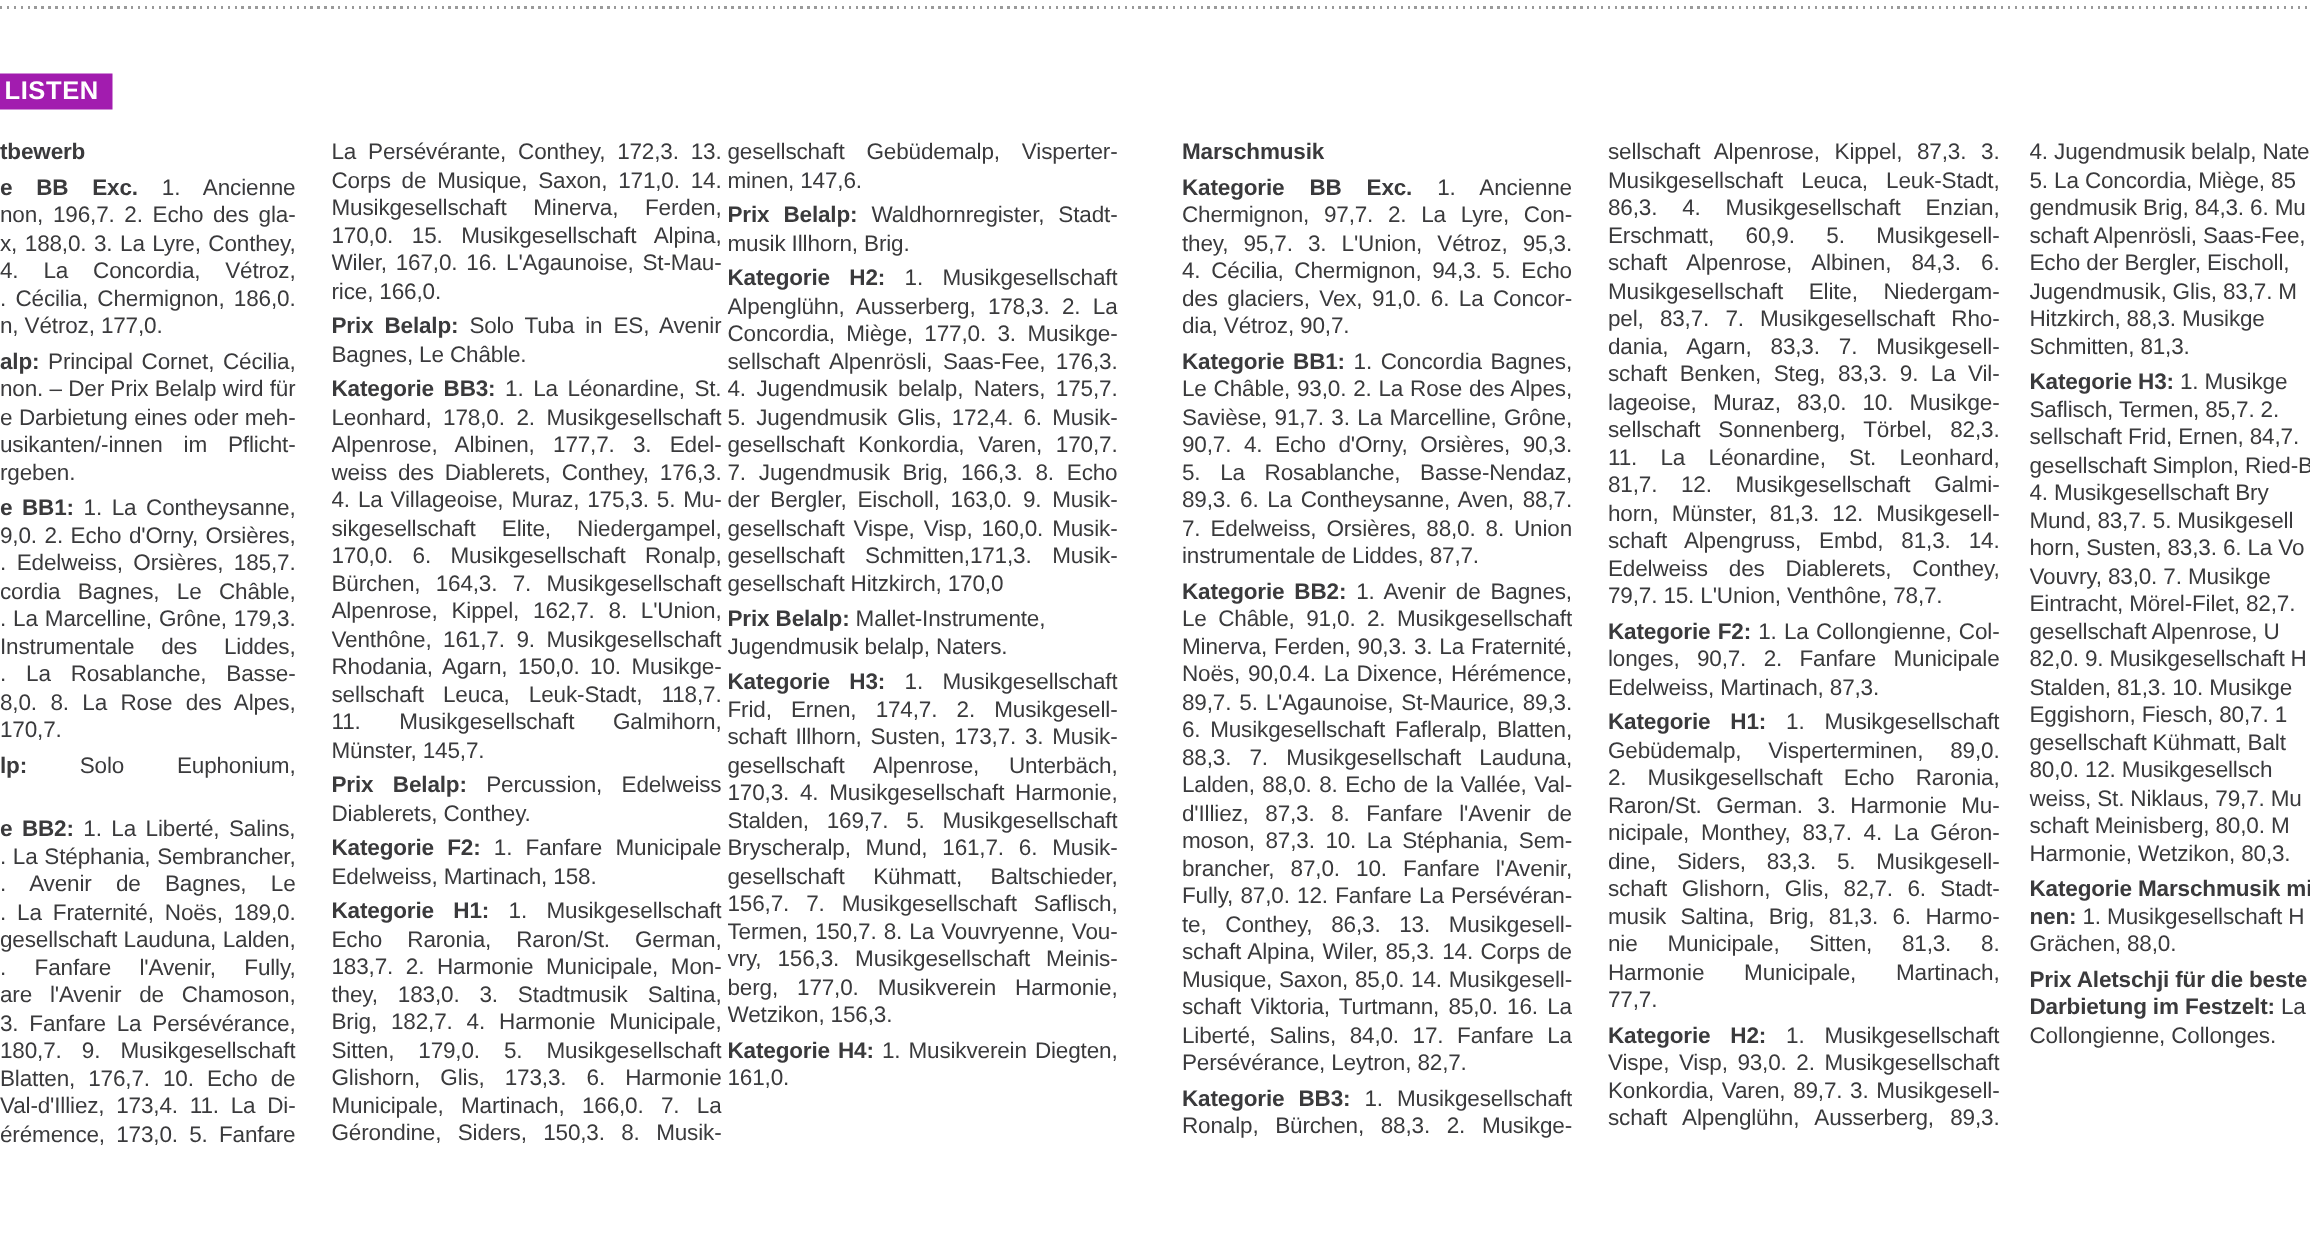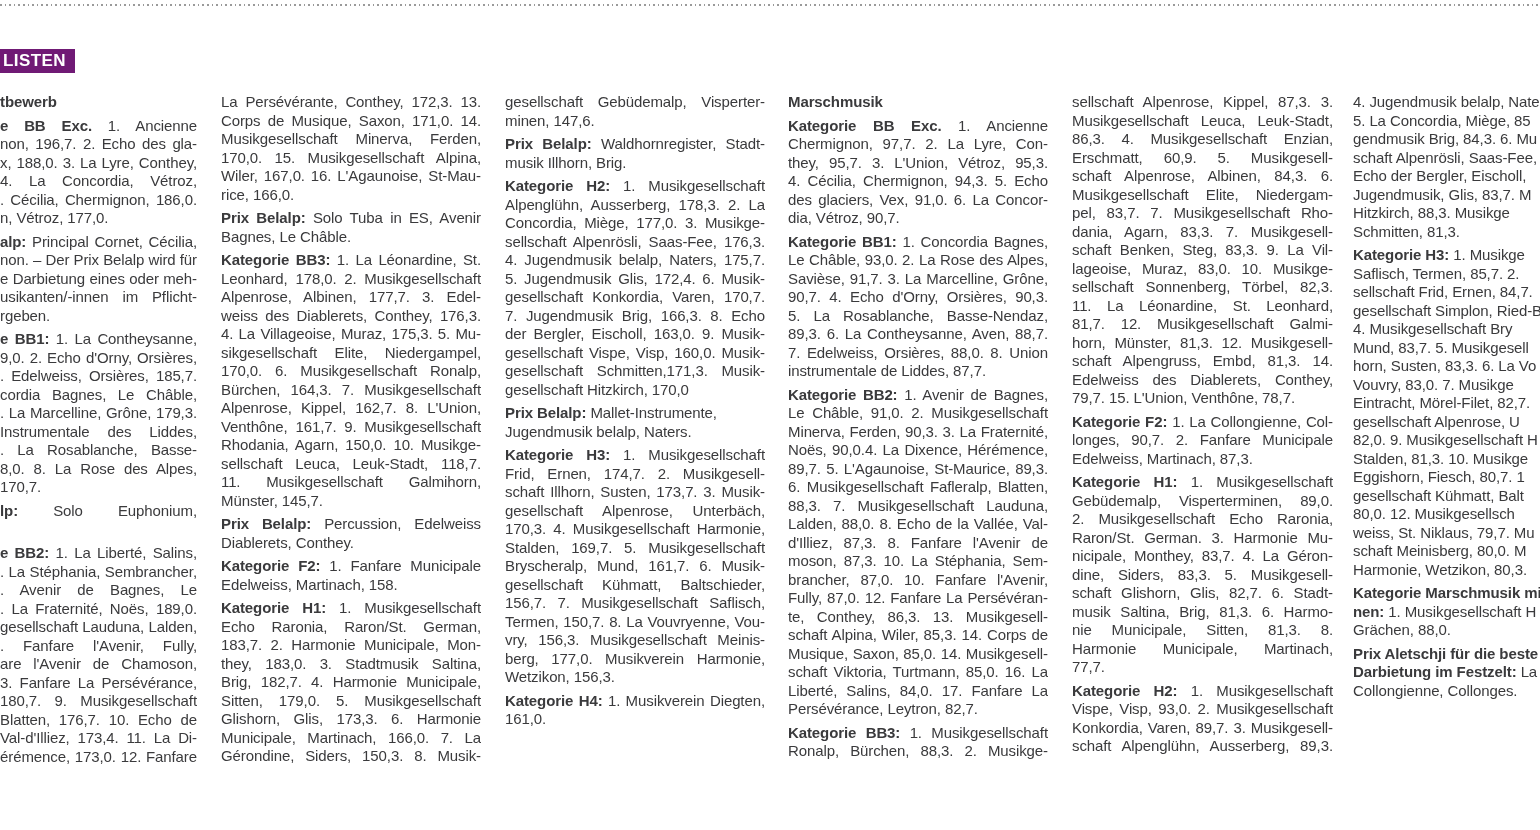--- a/index.html
+++ b/index.html
@@ -30,21 +30,21 @@
   .line.left{text-align:left;text-align-last:left;}
   .col.clip{overflow:hidden;}
   .col.clip .line{white-space:pre;}
   b{font-weight:bold;}
 </style>
 </head>
 <body>
 
 <div class="page">
   <div class="top-rule"></div>
-  <div class="section-label" style="background: #701a75;">
+  <div class="section-label" style="background: #a21caf;">
     <span>LISTEN</span>
   </div>
   <div class="columns">
       <div class="col" style="left: 0px; width: 197px;">
         <div class="para">
           <div class="line left"><b>tbewerb</b></div>
         </div>
         <div class="para">
           <div class="line"><b>e BB Exc.</b> 1. Ancienne Cécilia,</div>
           <div class="line">non, 196,7. 2. Echo des gla-</div>
@@ -79,21 +79,21 @@
           <div class="line">. La Stéphania, Sembrancher,</div>
           <div class="line">. Avenir de Bagnes, Le Châble,</div>
           <div class="line">. La Fraternité, Noës, 189,0.</div>
           <div class="line">gesellschaft Lauduna, Lalden,</div>
           <div class="line">. Fanfare l'Avenir, Fully, 182,0.</div>
           <div class="line">are l'Avenir de Chamoson,</div>
           <div class="line">3. Fanfare La Persévérance,</div>
           <div class="line">180,7. 9. Musikgesellschaft</div>
           <div class="line">Blatten, 176,7. 10. Echo de</div>
           <div class="line">Val-d'Illiez, 173,4. 11. La Di-</div>
-          <div class="line">érémence, 173,0. 12. Fanfare</div>
+          <div class="line">érémence, 173,0. 5. Fanfare</div>
         </div>
       </div>
       <div class="col" style="left: 221px; width: 260px;">
         <div class="para">
           <div class="line">La Persévérante, Conthey, 172,3. 13.</div>
           <div class="line">Corps de Musique, Saxon, 171,0. 14.</div>
           <div class="line">Musikgesellschaft Minerva, Ferden,</div>
           <div class="line">170,0. 15. Musikgesellschaft Alpina,</div>
           <div class="line">Wiler, 167,0. 16. L'Agaunoise, St-Mau-</div>
           <div class="line left">rice, 166,0.</div>
@@ -131,21 +131,21 @@
           <div class="line">Echo Raronia, Raron/St. German,</div>
           <div class="line">183,7. 2. Harmonie Municipale, Mon-</div>
           <div class="line">they, 183,0. 3. Stadtmusik Saltina,</div>
           <div class="line">Brig, 182,7. 4. Harmonie Municipale,</div>
           <div class="line">Sitten, 179,0. 5. Musikgesellschaft</div>
           <div class="line">Glishorn, Glis, 173,3. 6. Harmonie</div>
           <div class="line">Municipale, Martinach, 166,0. 7. La</div>
           <div class="line">Gérondine, Siders, 150,3. 8. Musik-</div>
         </div>
       </div>
-      <div class="col" style="left: 505px; width: 260px;">
+      <div class="col" style="left: 485px; width: 260px;">
         <div class="para">
           <div class="line">gesellschaft Gebüdemalp, Visperter-</div>
           <div class="line left">minen, 147,6.</div>
         </div>
         <div class="para">
           <div class="line"><b>Prix Belalp:</b> Waldhornregister, Stadt-</div>
           <div class="line left">musik Illhorn, Brig.</div>
         </div>
         <div class="para">
           <div class="line"><b>Kategorie H2:</b> 1. Musikgesellschaft</div>

